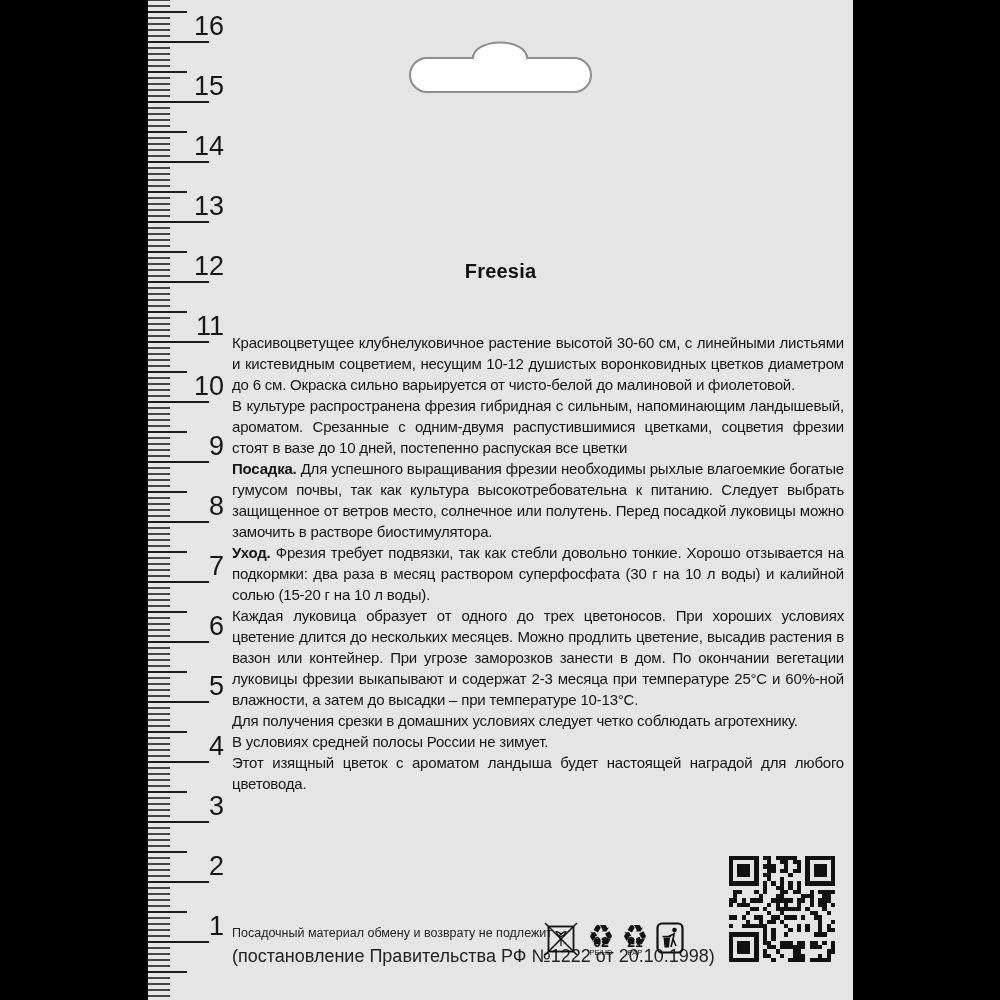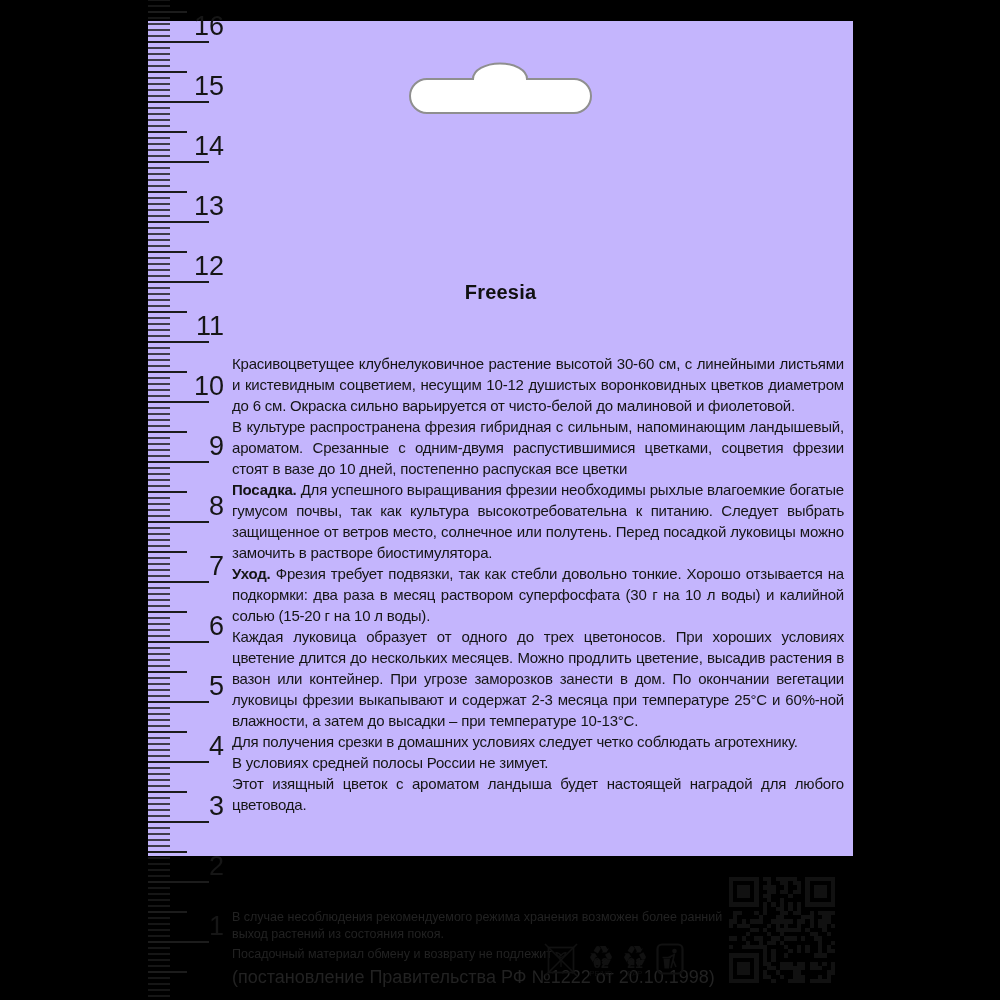--- a/index.html
+++ b/index.html
@@ -3,23 +3,22 @@
 <meta charset="utf-8">
 <style>
   html,body{margin:0;padding:0;}
   body{
     width:1000px;height:1000px;position:relative;overflow:hidden;
     background:#000;
     font-family:"Liberation Sans","DejaVu Sans",sans-serif;
     color:#111;
   }
   .sheet{
-    position:absolute;left:148px;top:0;width:705px;height:835px;
-    background:#c4b5fd;
-    margin-top:21px;
+    position:absolute;left:148px;top:0;width:705px;height:1000px;
+    background:#e5e5e5;
   }
   .euro-tab{position:absolute;left:0;top:0;}
   .title-block{
     position:absolute;left:0;top:258px;width:705px;text-align:center;
     font-weight:bold;line-height:26px;letter-spacing:.2px;
   }
   .title-latin{font-size:20px;}
   .title-rus{font-size:21px;}
   .body-text{
     position:absolute;left:84px;top:332px;width:612px;
@@ -69,21 +68,20 @@
       <p>Красивоцветущее клубнелуковичное растение высотой 30-60 см, с линейными листьями и кистевидным соцветием, несущим 10-12 душистых воронковидных цветков диаметром до 6 см. Окраска сильно варьируется от чисто-белой до малиновой и фиолетовой.</p>
       <p>В культуре распространена фрезия гибридная с сильным, напоминающим ландышевый, ароматом. Срезанные с одним-двумя распустившимися цветками, соцветия фрезии стоят в вазе до 10 дней, постепенно распуская все цветки</p>
       <p><b>Посадка. </b>Для успешного выращивания фрезии необходимы рыхлые влагоемкие богатые гумусом почвы, так как культура высокотребовательна к питанию. Следует выбрать защищенное от ветров место, солнечное или полутень. Перед посадкой луковицы можно замочить в растворе биостимулятора.</p>
       <p><b>Уход. </b>Фрезия требует подвязки, так как стебли довольно тонкие. Хорошо отзывается на подкормки: два раза в месяц раствором суперфосфата (30 г на 10 л воды) и калийной солью (15-20 г на 10 л воды).</p>
       <p>Каждая луковица образует от одного до трех цветоносов. При хороших условиях цветение длится до нескольких месяцев. Можно продлить цветение, высадив растения в вазон или контейнер. При угрозе заморозков занести в дом. По окончании вегетации луковицы фрезии выкапывают и содержат 2-3 месяца при температуре 25°С и 60%-ной влажности, а затем до высадки – при температуре 10-13°С.</p>
       <p>Для получения срезки в домашних условиях следует четко соблюдать агротехнику.</p>
       <p>В условиях средней полосы России не зимует.</p>
       <p>Этот изящный цветок с ароматом ландыша будет настоящей наградой для любого цветовода.</p>
     </div>
 
-  <div class="footer-notice">В случае несоблюдения рекомендуемого режима хранения возможен более ранний выход растений из состояния покоя.</div>
   <div class="footer-line2">Посадочный материал обмену и возврату не подлежит</div>
   <div class="footer-line3">(постановление Правительства РФ №1222 от 20.10.1998)</div>
 
   <div class="symbols-row">
 
     <svg class="sym" style="left:0px" width="34" height="34" viewBox="0 0 34 34">
       <rect x="4.5" y="4.5" width="25" height="25" fill="none" stroke="#111" stroke-width="1.8"></rect>
       <line x1="1" y1="1" x2="33" y2="33" stroke="#111" stroke-width="1.6"></line>
       <line x1="33" y1="1" x2="1" y2="33" stroke="#111" stroke-width="1.6"></line>
       <path d="M17 11 c-1.6 2.4 -1.6 5 0 7.4 M17 18 v6 M17 14.5 c-2.6 -0.6 -4.3 -2.2 -4.9 -4.8 c2.3 0.2 4 1.3 4.9 3.1 M17 14.5 c2.6 -0.6 4.3 -2.2 4.9 -4.8 c-2.3 0.2 -4 1.3 -4.9 3.1" fill="none" stroke="#111" stroke-width="1.2"></path>

